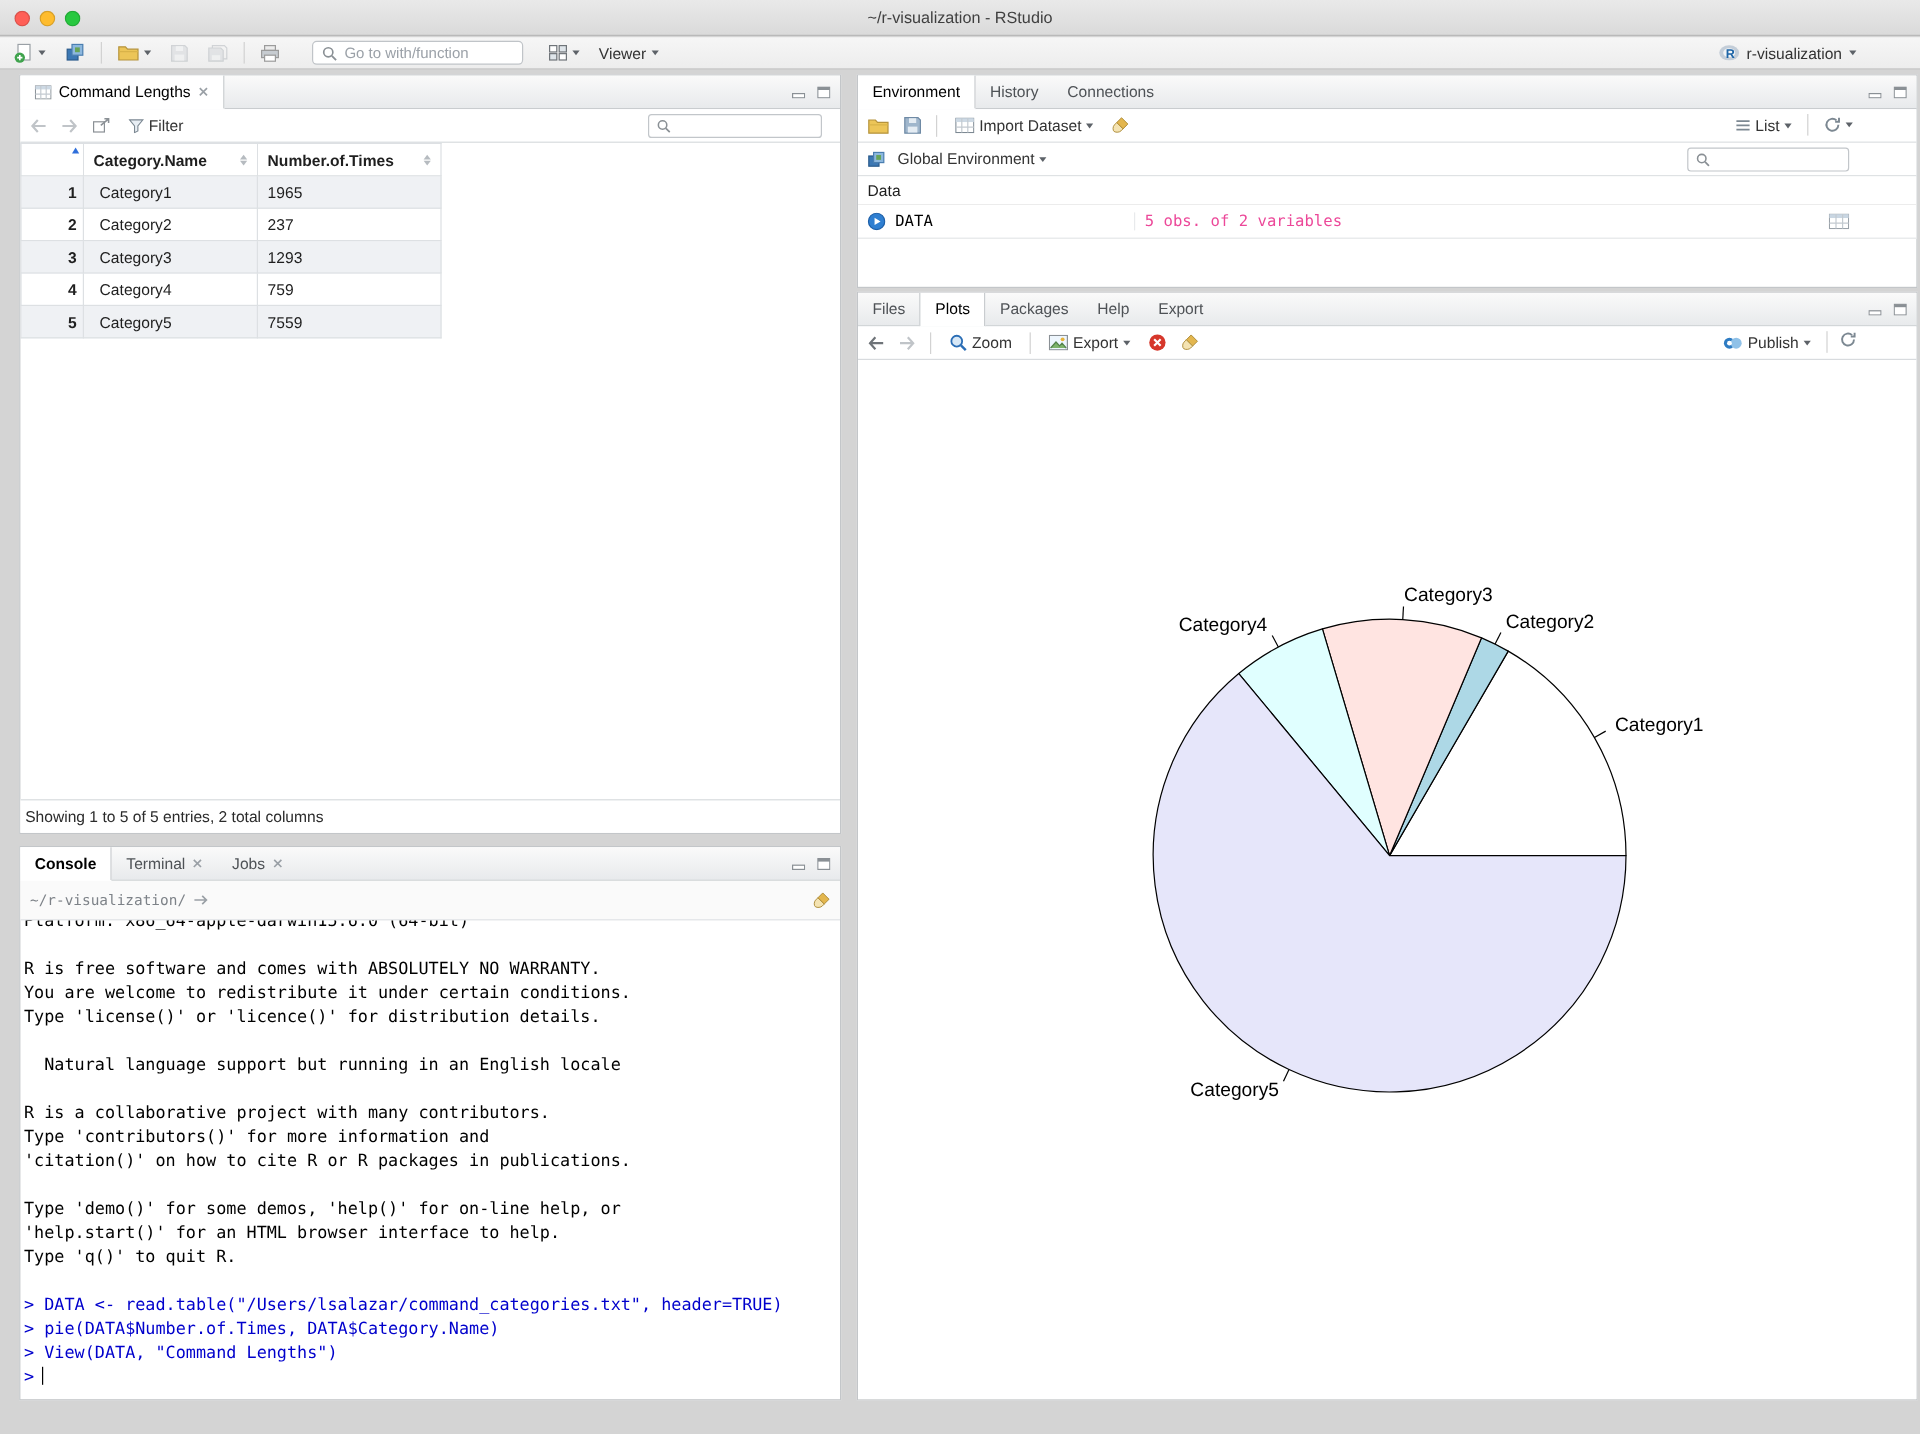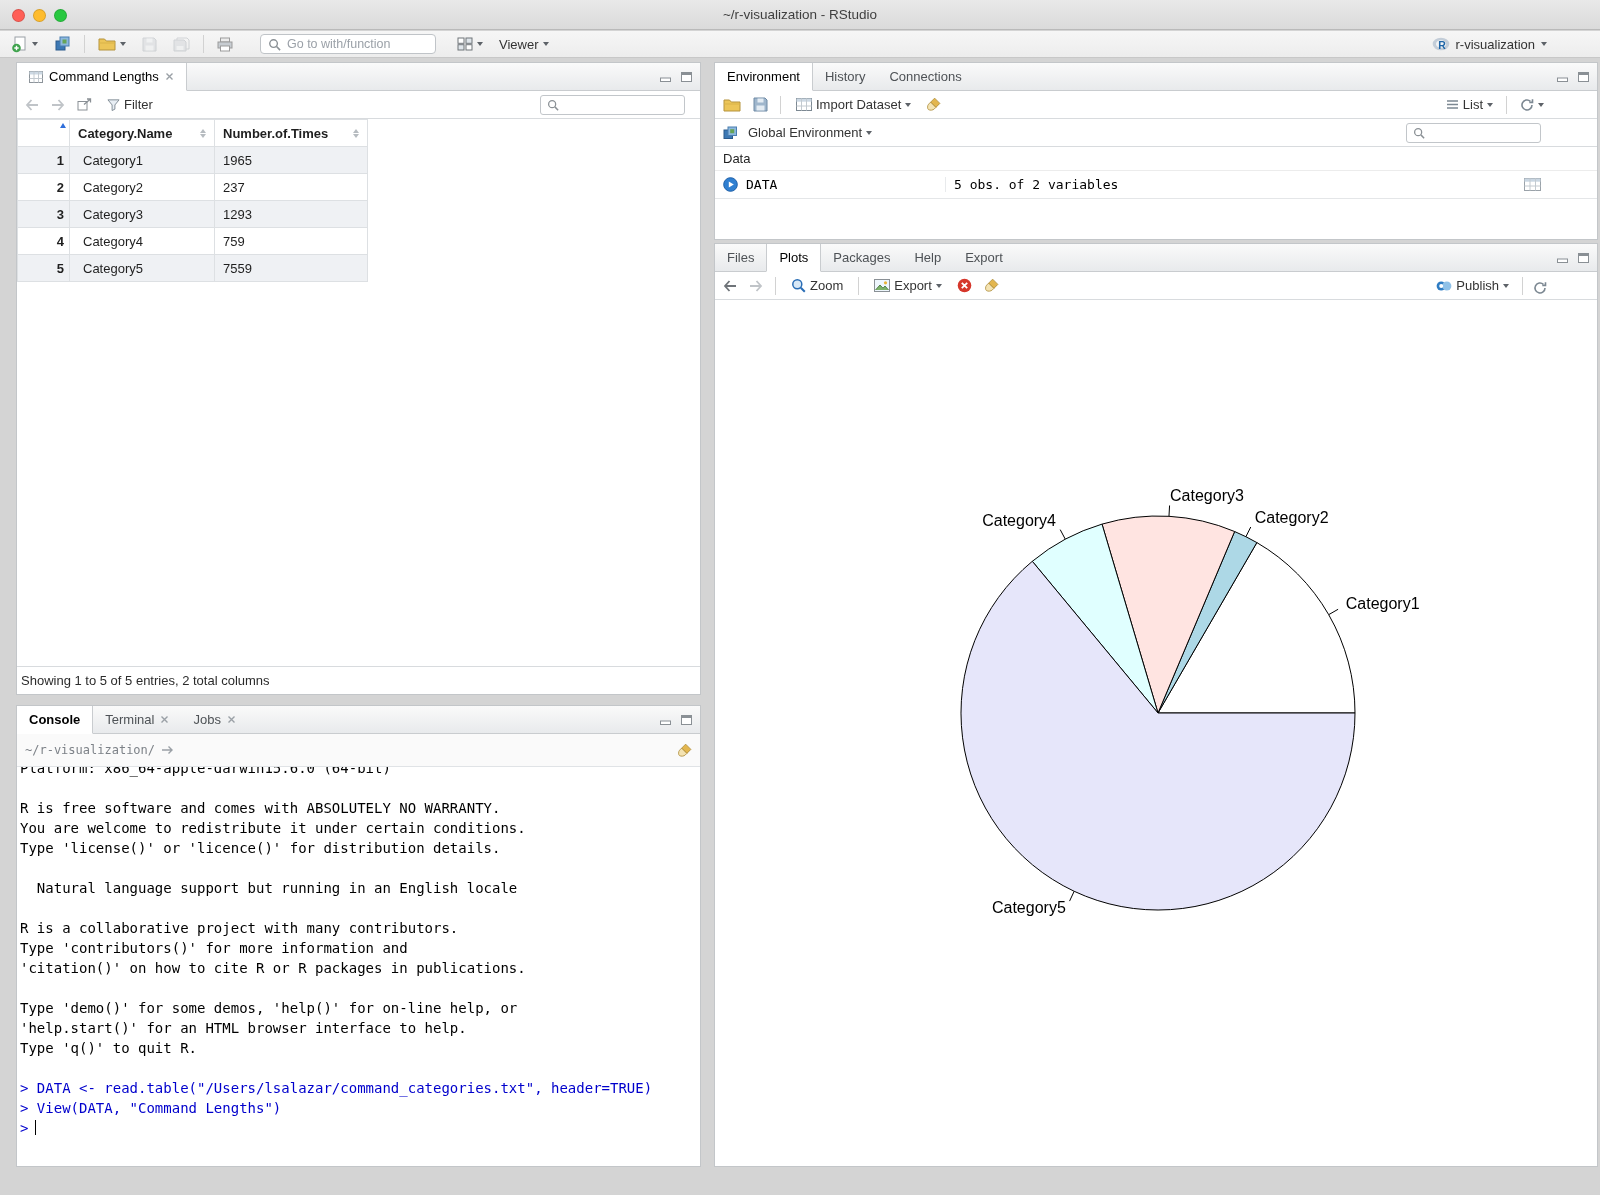--- a/index.html
+++ b/index.html
@@ -105,26 +105,26 @@
   [data-name="console-output"] .console-line:first-child { margin-top:-9px; }
   .console-line { white-space:pre; }
   .cursor { display:inline-block; width:1px; height:15px; background:#000; vertical-align:-2px; margin-left:7px; }
   
   .env-scope { height:28px; border-bottom:1px solid #d8dbde; display:flex; align-items:center; gap:7px; padding:0 8px; background:#fff; }
   .env-section { height:24px; display:flex; align-items:center; padding-left:8px; font-size:13px; color:#1f1f1f; border-bottom:1px solid #ececec; background:#fff; }
   .env-row { height:28px; display:flex; align-items:center; padding:0 0 0 8px; border-bottom:1px solid #e4e6e8; background:#fff; }
   .env-name-cell { width:222px; display:flex; align-items:center; gap:8px; }
   .env-name { font-family:"DejaVu Sans Mono", monospace; font-size:13px; color:#000; }
   .env-desc-cell { flex:1; border-left:1px solid #e8eaec; padding-left:8px; display:flex; align-items:center; }
-  .env-desc { font-family:"DejaVu Sans Mono", monospace; font-size:13px; color:#000000; }
+  .env-desc { font-family:"DejaVu Sans Mono", monospace; font-size:13px; color:#ec4899; }
   .env-grid-btn { margin-right:56px; display:flex; align-items:center; }
   
   .plot-area { height:866px; background:#fff; position:relative; }
   .pie-label { font-family:"Liberation Sans", sans-serif; font-size:16px; fill:#000; }
-  .right-cluster { margin-left:auto; display:flex; align-items:flex-end; gap:10px; padding-right:42px; }
+  .right-cluster { margin-left:auto; display:flex; align-items:flex-start; gap:10px; padding-right:42px; }
   .ic { display:block; }
   .publish-label { font-size:13px; color:#333; }
 </style>
 </head>
 <body>
 
 <div class="titlebar" data-name="titlebar">
   <div class="traffic" data-name="traffic-lights">
     <span class="tl" style="background:#ff5f57" data-name="close-window-button"></span>
     <span class="tl" style="background:#febc2e" data-name="minimize-window-button"></span>
@@ -366,20 +366,21 @@
         <div class="console-line" data-name="console-output-line">&nbsp;</div>
         <div class="console-line" data-name="console-output-line">R is a collaborative project with many contributors.</div>
         <div class="console-line" data-name="console-output-line">Type 'contributors()' for more information and</div>
         <div class="console-line" data-name="console-output-line">'citation()' on how to cite R or R packages in publications.</div>
         <div class="console-line" data-name="console-output-line">&nbsp;</div>
         <div class="console-line" data-name="console-output-line">Type 'demo()' for some demos, 'help()' for on-line help, or</div>
         <div class="console-line" data-name="console-output-line">'help.start()' for an HTML browser interface to help.</div>
         <div class="console-line" data-name="console-output-line">Type 'q()' to quit R.</div>
         <div class="console-line" data-name="console-output-line">&nbsp;</div>
         <div class="console-line" data-name="console-input-line" style="color: rgb(0, 0, 204);">&gt; DATA &lt;- read.table("/Users/lsalazar/command_categories.txt", header=TRUE)</div>
+        <div class="console-line" data-name="console-input-line" style="color: rgb(0, 0, 204);">&gt; pie(DATA$Number.of.Times, DATA$Category.Name)</div>
         <div class="console-line" data-name="console-input-line" style="color: rgb(0, 0, 204);">&gt; View(DATA, "Command Lengths")</div>
       </div>
     <div class="console-line prompt-line" data-name="console-prompt-line" style="color: rgb(0, 0, 204);"><span data-name="console-prompt">&gt;</span><span class="cursor" data-name="text-cursor"></span></div>
   </div>
 </div>
 
 <div class="pane pane-env" data-name="environment-pane">
   <div class="tabbar" data-name="environment-tabbar">
     <div class="tab active" data-name="tab-environment">
         <span>Environment</span>

